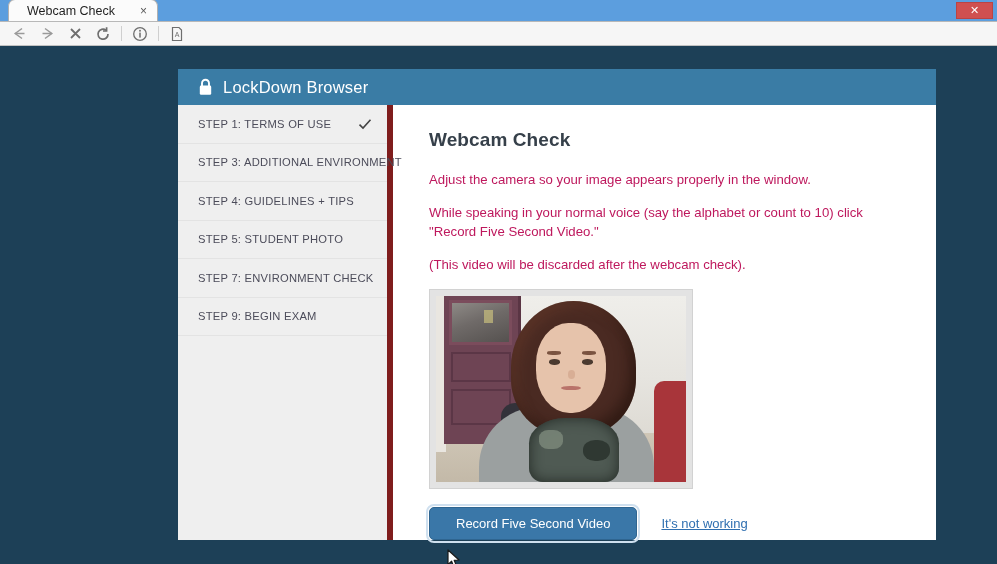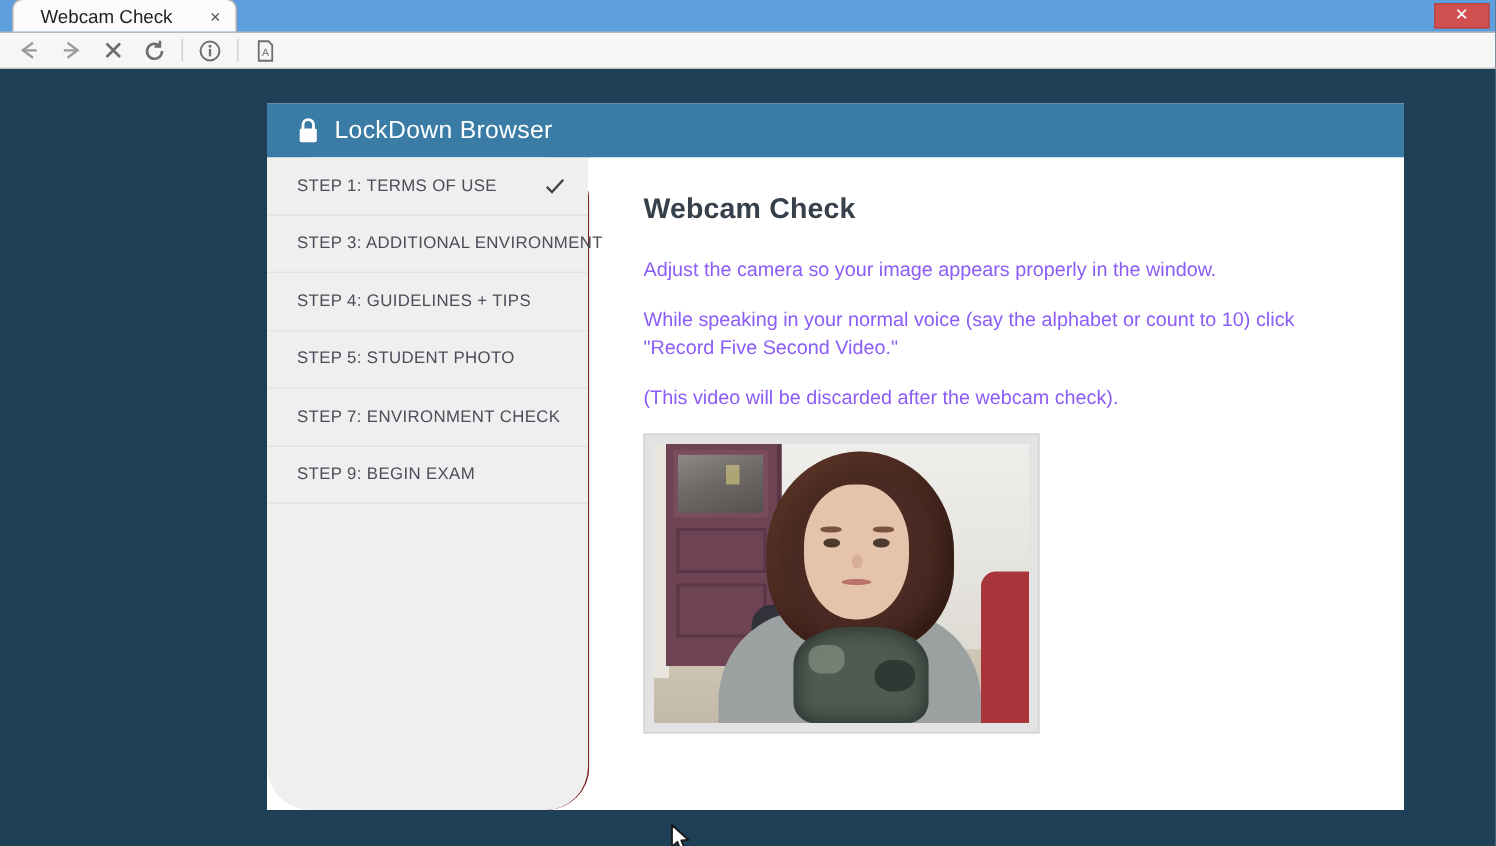--- a/index.html
+++ b/index.html
@@ -129,22 +129,21 @@
     flex: 1 1 auto;
     display: flex;
     min-height: 0;
   }
 
   
   .sidebar {
     width: 215px;
     flex: 0 0 215px;
     background: #efefef;
-    border-right: 1px solid #7f1d1d;
-    border-radius: 29px;
+    border-right: 6px solid #7f1d1d;
   }
   .step {
     position: relative;
     height: 38.5px;
     display: flex;
     align-items: center;
     padding: 0 14px 0 20px;
     border-bottom: 1px solid #e3e3e3;
     background: #efefef;
     cursor: default;
@@ -183,21 +182,21 @@
   .content h1 {
     font-size: 19px;
     font-weight: bold;
     color: #36404a;
     letter-spacing: .1px;
     margin-bottom: 19px;
   }
   .content p {
     font-size: 13.2px;
     line-height: 1.45;
-    color: #8b5cf6;
+    color: #be185d;
     margin-bottom: 14px;
     max-width: 500px;
   }
 
   
   .webcam-frame {
     margin-top: 14px;
     width: 264px;
     height: 200px;
     background: #e3e3e3;
@@ -472,20 +471,24 @@
               <div class="wm-brow-r"></div>
               <div class="wm-eye-l"></div>
               <div class="wm-eye-r"></div>
               <div class="wm-nose"></div>
               <div class="wm-mouth"></div>
             </div>
             <div class="wm-scarf"></div>
           </div>
         </div>
 
+        <div class="actions">
+          <button class="record-btn">Record Five Second Video</button>
+          <span class="not-working">It's not working</span>
+        </div>
       </div>
 
     </div>
   </div>
 
   <span class="cursor">
     <svg width="14" height="20" viewBox="0 0 14 20">
       <path d="M1 1 L1 15.5 L4.6 12.2 L7 18.4 L9.6 17.3 L7.2 11.3 L12 11 Z" fill="#ffffff" stroke="#1a1a1a" stroke-width="1.2" stroke-linejoin="round"></path>
     </svg>
   </span>

